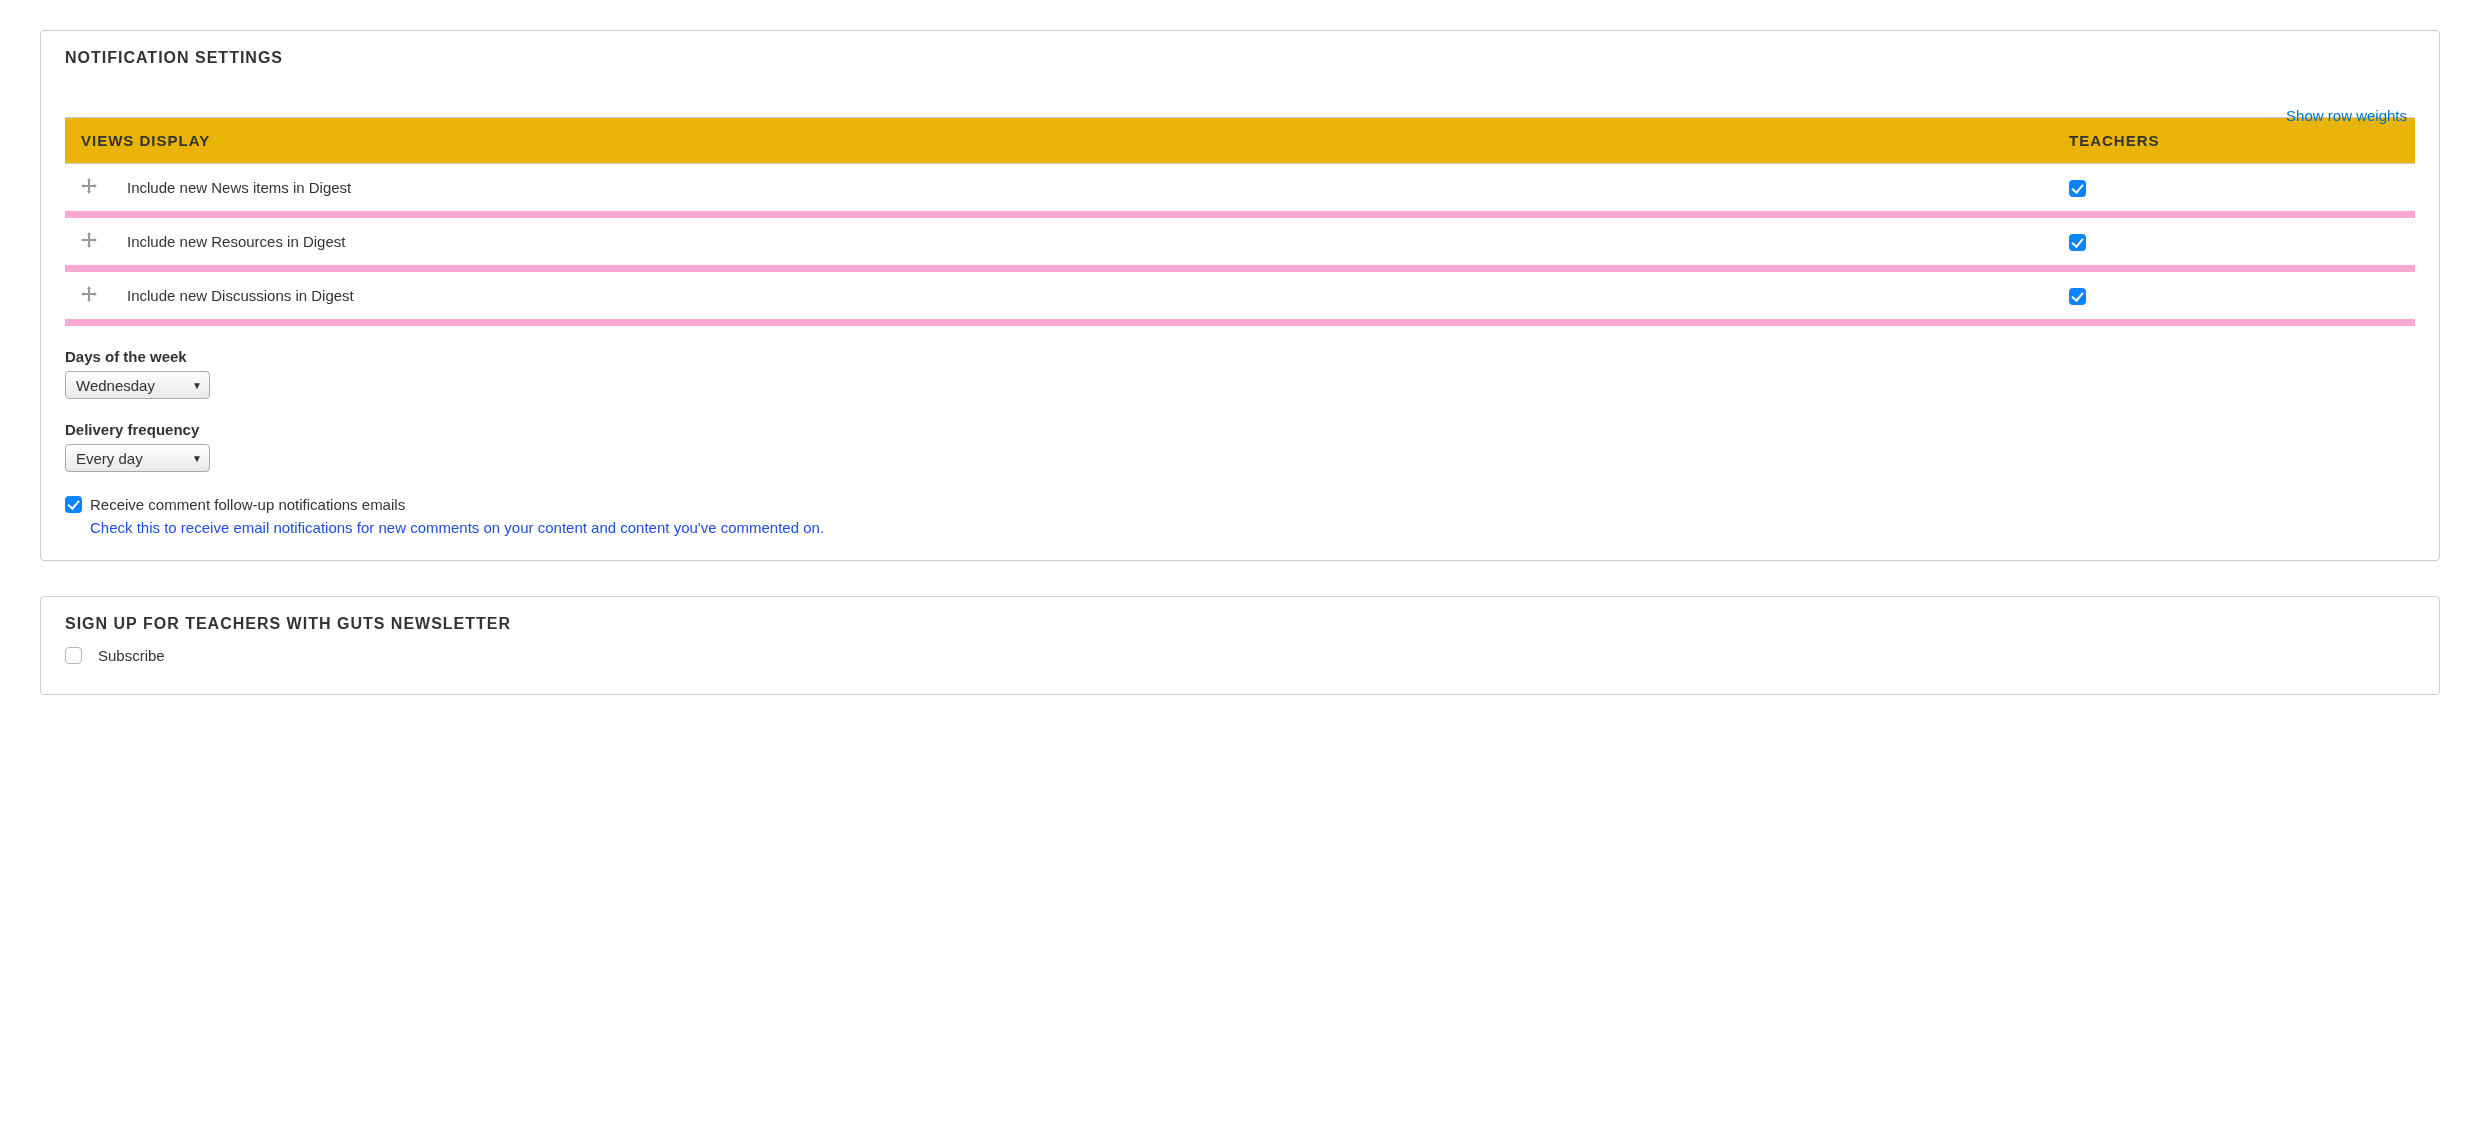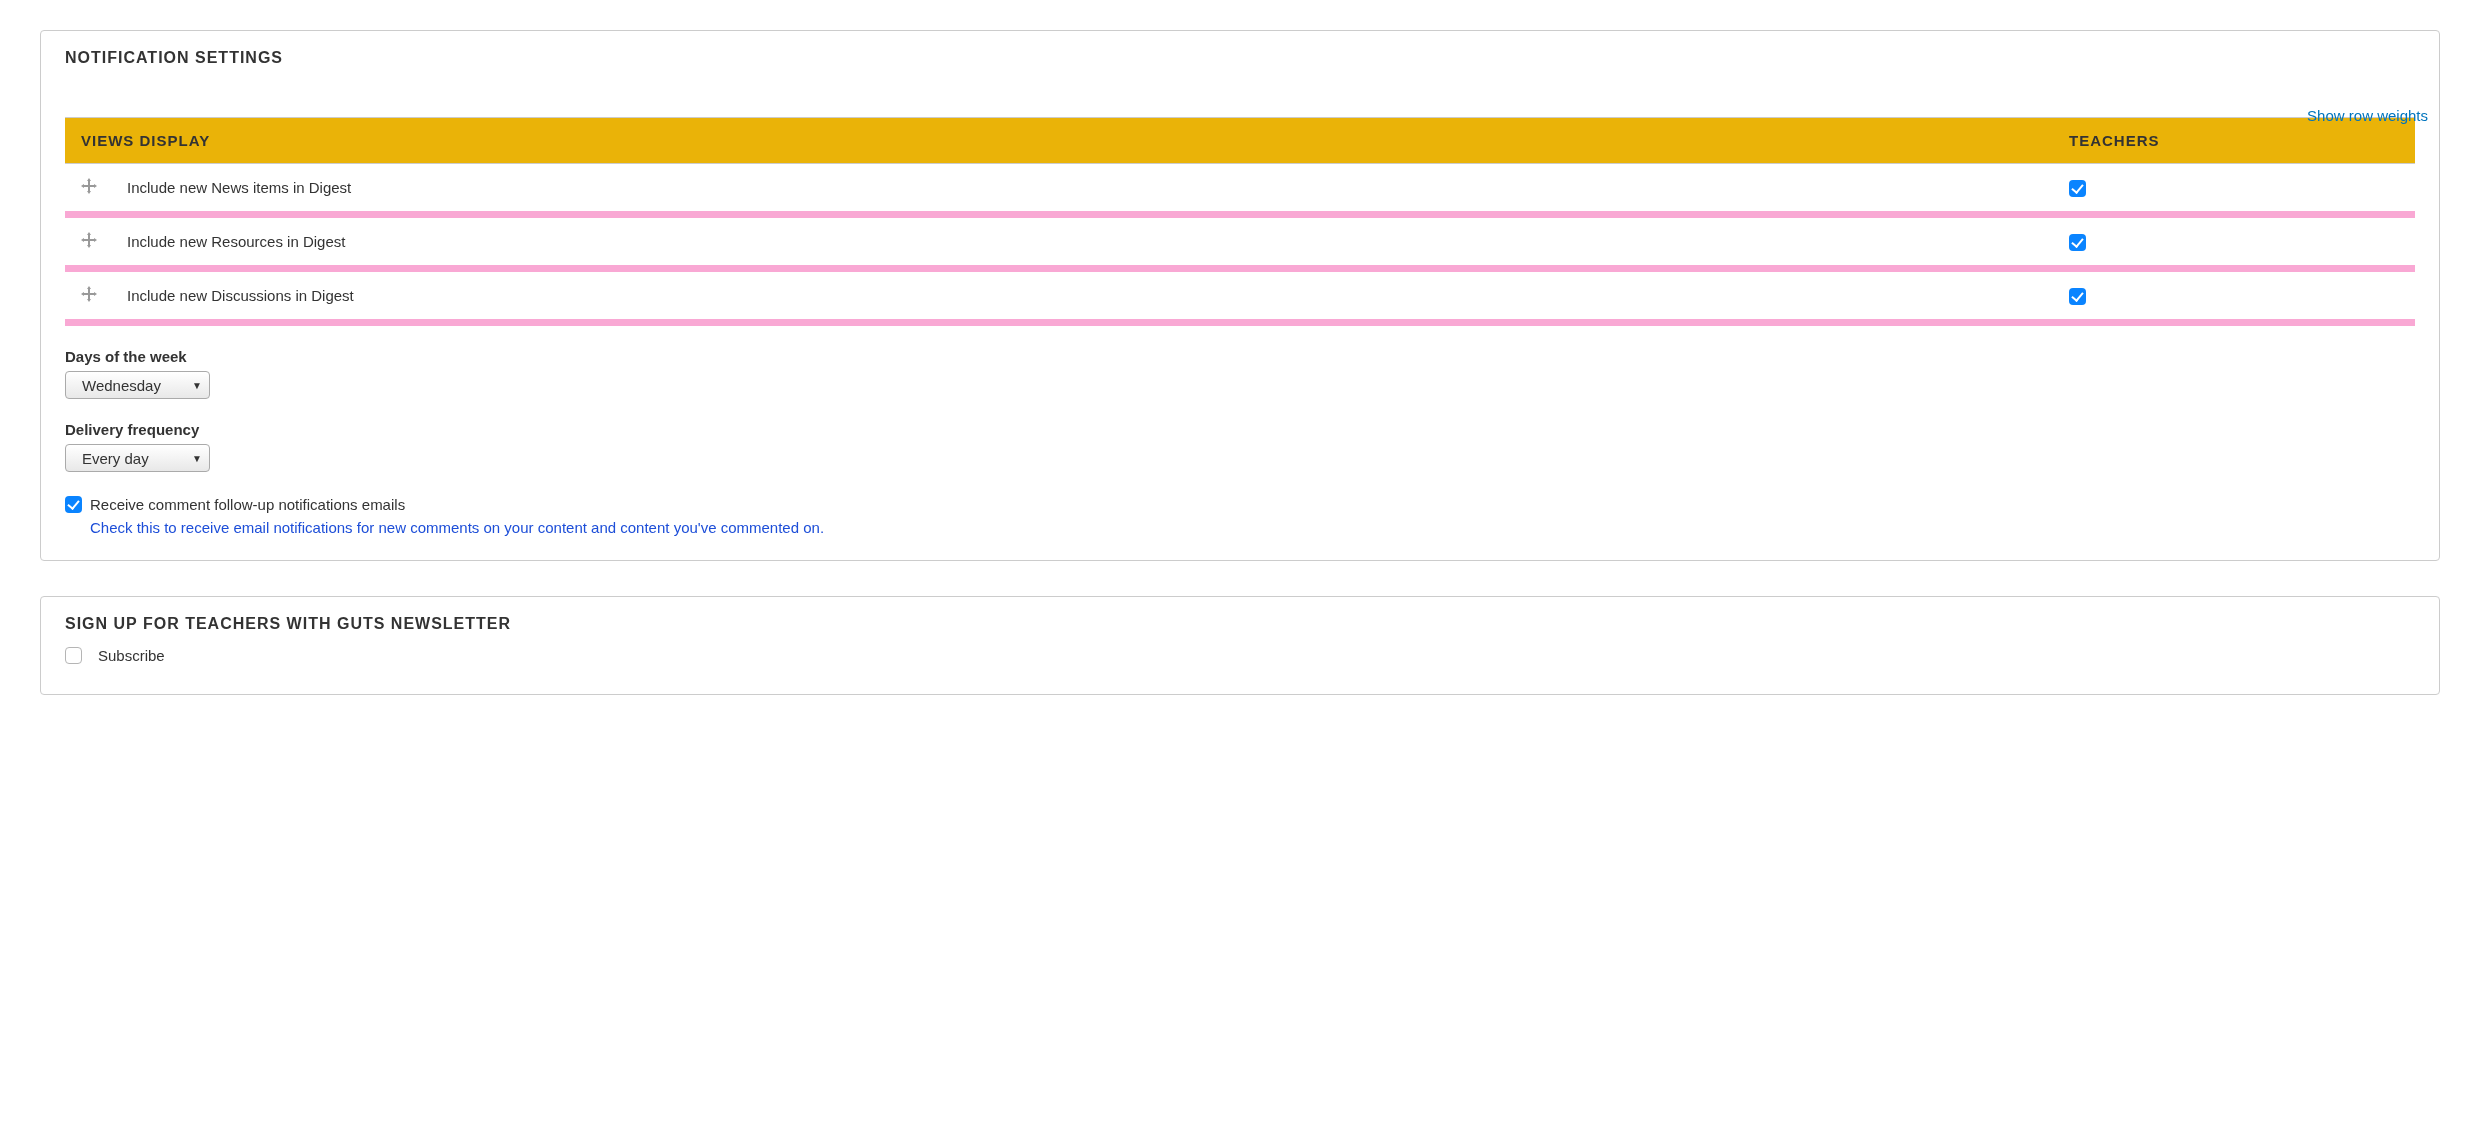--- a/index.html
+++ b/index.html
@@ -24,21 +24,21 @@
   .fieldset-title {
     font-size: 16px;
     font-weight: bold;
     color: #333;
     letter-spacing: 1px;
     margin: 0 0 8px 0;
   }
   .row-weights-link {
     position: absolute;
     top: 76px;
-    right: 11px;
+    right: 32px;
     color: #0074bd;
     font-size: 15px;
     cursor: pointer;
   }
   table.views-table {
     width: 100%;
     border-collapse: collapse;
     margin-top: 50px;
   }
   table.views-table thead th {
@@ -117,21 +117,21 @@
     display: inline-block;
     position: relative;
   }
   select.classic {
     -webkit-appearance: none;
     -moz-appearance: none;
     appearance: none;
     background: linear-gradient(#ffffff, #e8e8e8);
     border: 1px solid #aaaaaa;
     border-radius: 4px;
-    padding: 4px 30px 4px 16px;
+    padding: 4px 30px 4px 10px;
     font-size: 15px;
     min-width: 145px;
     color: #333;
     height: 28px;
     cursor: pointer;
   }
   .select-wrap .caret {
     position: absolute;
     right: 8px;
     top: 50%;

